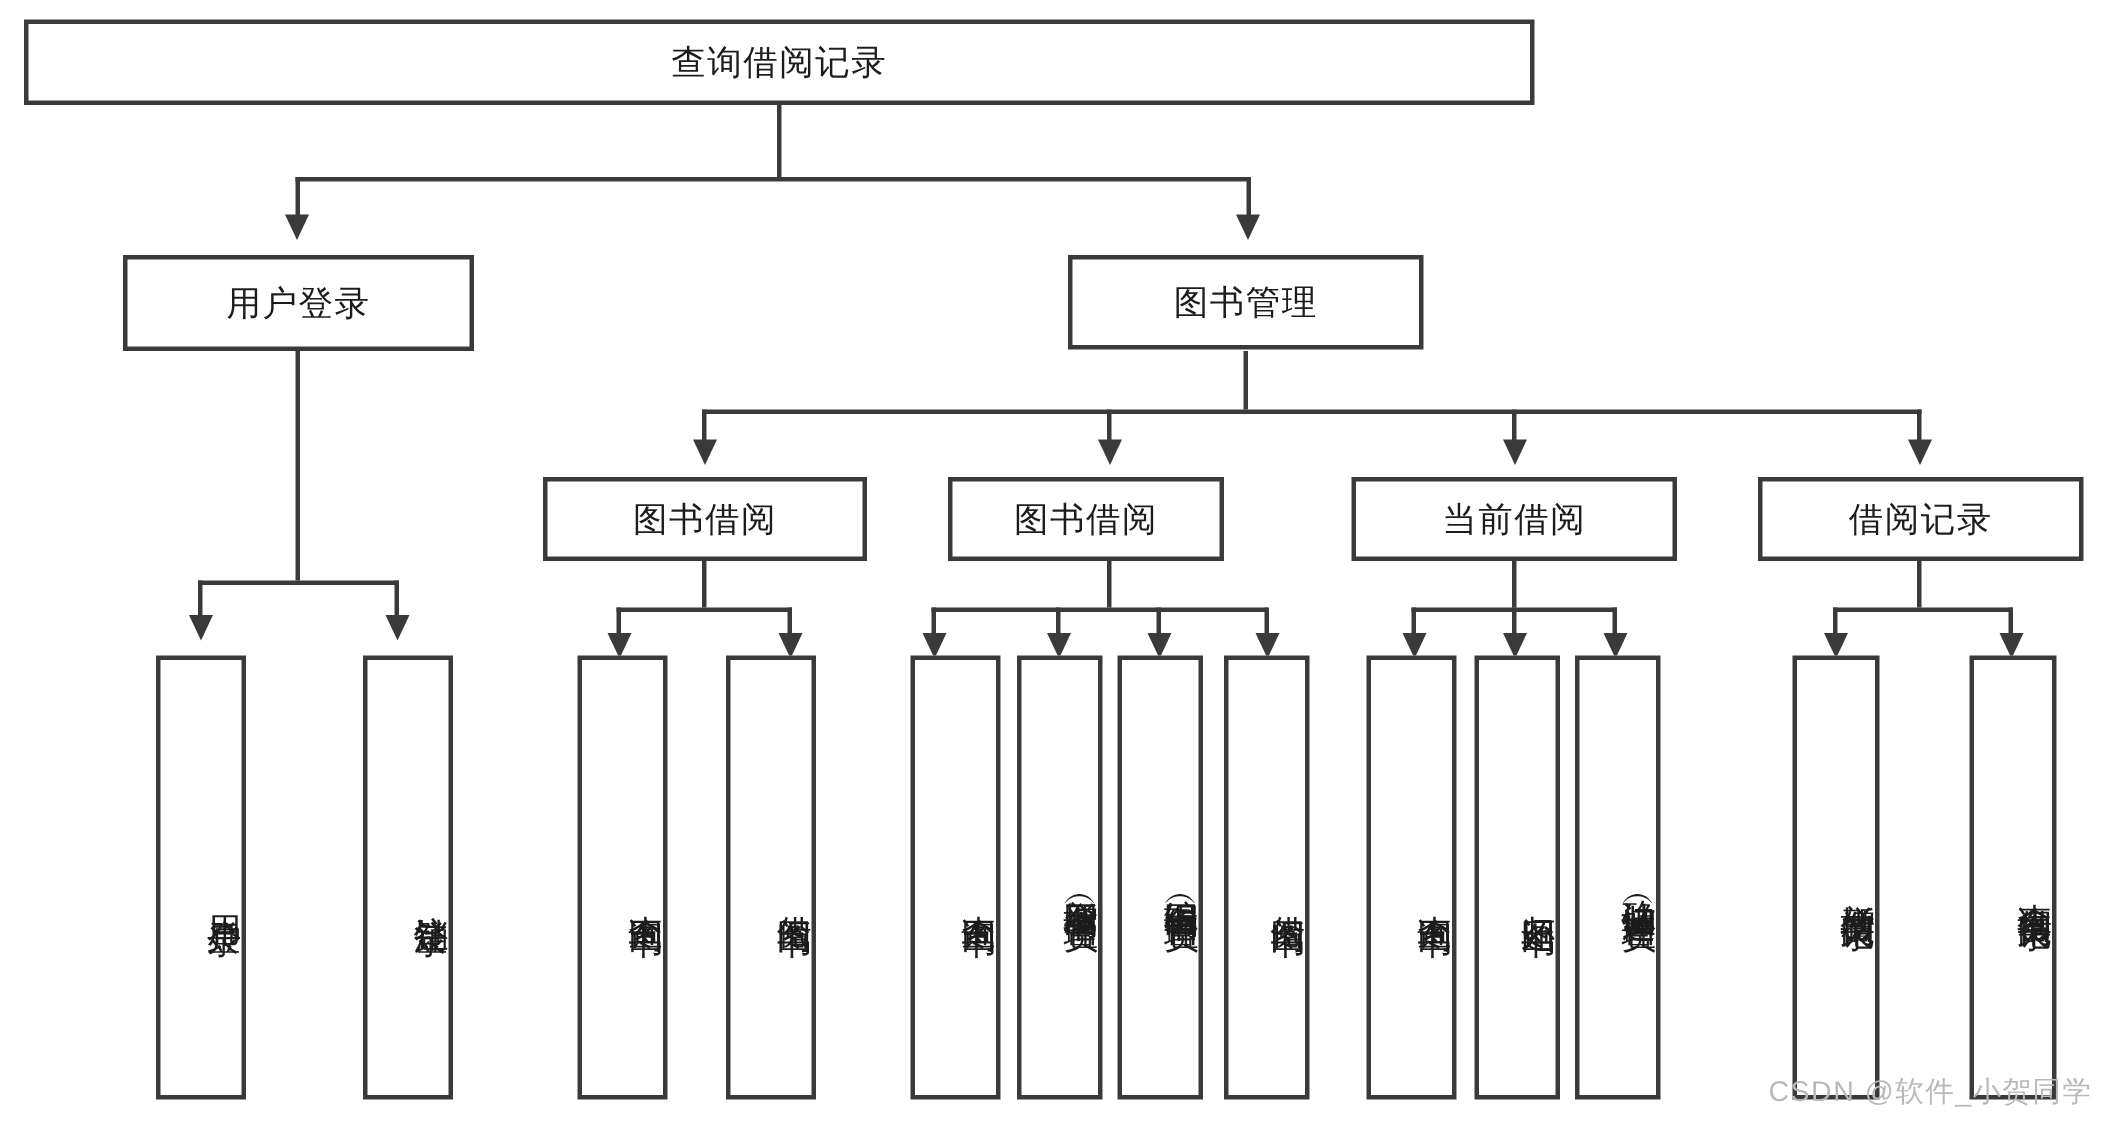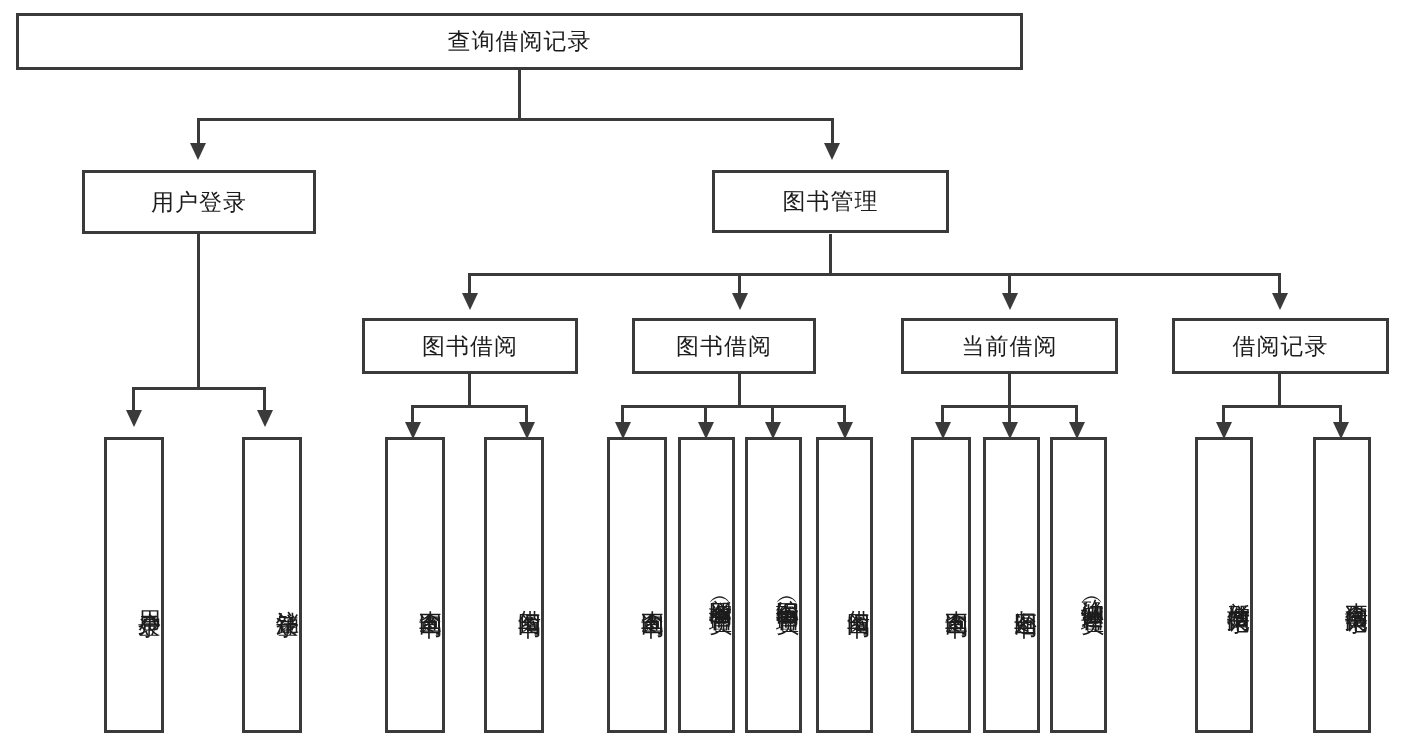--- a/index.html
+++ b/index.html
@@ -194,14 +194,15 @@
     <span>确认归还（管理员）</span>
   </div>
 
   <div class="node v tall" style="left:1195px; top:437px; width:58px; height:296px;">
     <span>新增借阅记录</span>
   </div>
   <div class="node v tall" style="left:1313px; top:437px; width:58px; height:296px;">
     <span>查询借阅记录</span>
   </div>
 
+  <div class="watermark">CSDN @软件_小贺同学</div>
 
 </div>
 
 </body></html>

